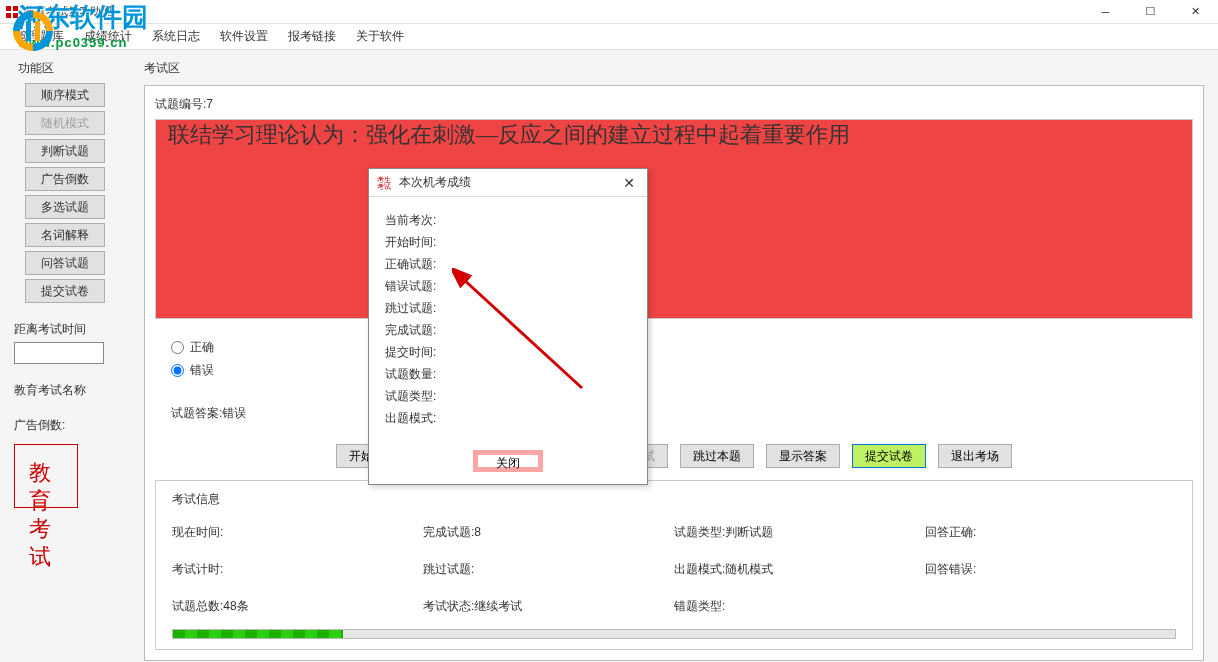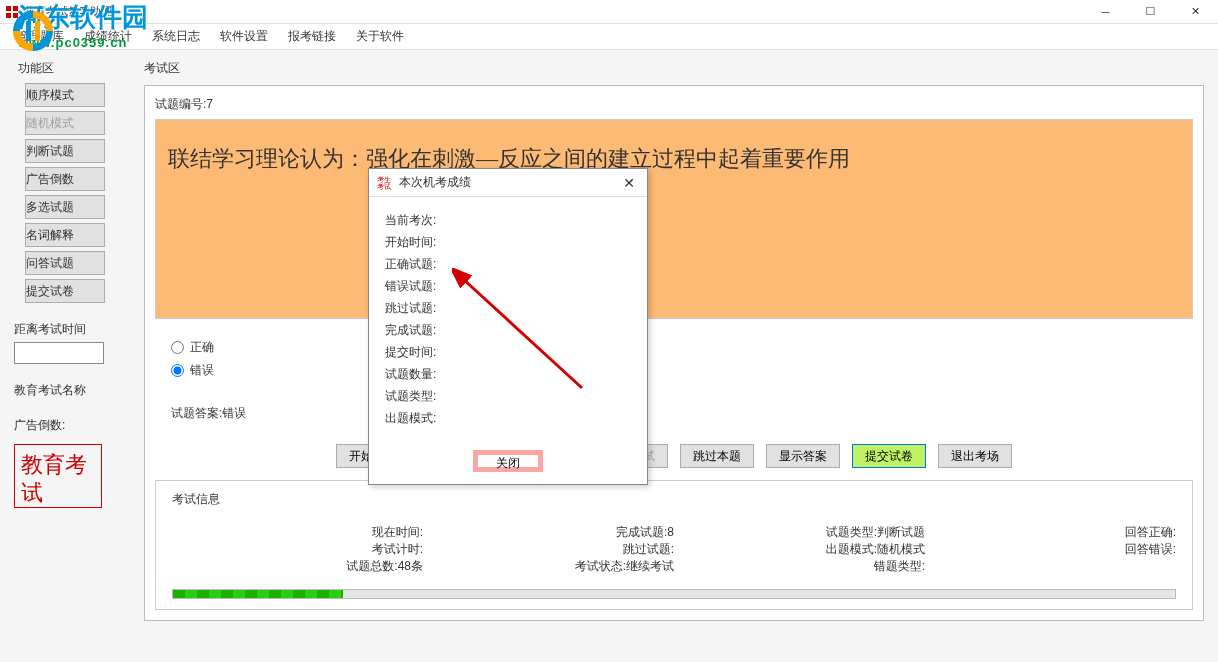--- a/index.html
+++ b/index.html
@@ -15,51 +15,51 @@
     
     .menubar { height: 26px; background: #fff; display: flex; align-items: center; padding-left: 8px; gap: 4px; border-bottom: 1px solid #e0e0e0; }
     .menu-item { padding: 4px 8px; cursor: pointer; font-size: 12px; }
     
     
     .container { display: flex; height: 612px; }
     
     
     .sidebar { width: 130px; padding: 10px; background: #f5f5f5; }
     .section-label { font-size: 12px; margin-bottom: 6px; padding-left: 8px; }
-    .side-btn { display: block; width: 80px; height: 24px; margin: 4px auto; background: #e1e1e1; border: 1px solid #adadad; cursor: pointer; font-size: 12px; color: #333; text-align: left; line-height: 22px; }
+    .side-btn { display: block; width: 80px; height: 24px; margin: 4px auto; background: #e1e1e1; border: 1px solid #adadad; cursor: pointer; font-size: 12px; color: #333; text-align: center; line-height: 22px; }
     .side-btn.disabled { color: #a0a0a0; background: #e1e1e1; cursor: default; }
     .side-label { font-size: 12px; margin-top: 18px; padding-left: 4px; }
     .side-box { width: 90px; height: 22px; border: 1px solid #888; background: #fff; margin: 4px 0 0 4px; }
     
-    .stamp { width: 88px; height: 64px; margin: 10px 0 0 4px; border: 1px solid #c00; display: flex; flex-wrap: wrap; align-items: center; justify-content: center; color: #c00; font-family: KaiTi, STKaiti, serif; font-size: 22px; line-height: 28px; padding: 6px; }
+    .stamp { width: 64px; height: 64px; margin: 10px 0 0 4px; border: 1px solid #c00; display: flex; flex-wrap: wrap; align-items: center; justify-content: center; color: #c00; font-family: KaiTi, STKaiti, serif; font-size: 22px; line-height: 28px; padding: 14px; }
     
     
     .main { flex: 1; padding: 10px 14px; background: #f5f5f5; }
     .main-label { font-size: 12px; margin-bottom: 8px; }
     .main-box { background: #fff; border: 1px solid #bbb; padding: 10px; }
     .question-num { font-size: 12px; margin-bottom: 6px; }
-    .question-box { border: 1px solid #ccc; background: #fdba74; height: 200px; padding: 24px 12px; }
+    .question-box { border: 1px solid #ccc; background: #ef4444; height: 200px; padding: 0 12px; }
     .question-text { font-size: 22px; font-family: SimSun, serif; }
     
     .radio-area { padding: 14px 16px; }
     .radio-row { display: flex; align-items: center; gap: 6px; margin: 6px 0; font-size: 12px; }
     .radio-row input { cursor: pointer; }
     
     .answer-text { font-size: 12px; padding: 6px 16px; }
     
     
     .control-row { display: flex; justify-content: center; gap: 12px; margin: 16px 0 12px 0; }
     .ctrl-btn { width: 74px; height: 24px; background: #e1e1e1; border: 1px solid #adadad; cursor: pointer; font-size: 12px; }
     .ctrl-btn.disabled { color: #a0a0a0; cursor: default; }
     .ctrl-btn.highlight { background: #bef264; border: 1px solid #0078d7; }
     
     
     .info-box { border: 1px solid #ccc; padding: 10px 16px; background: #fff; margin-top: 8px; }
     .info-title { font-size: 12px; margin-bottom: 16px; }
-    .info-grid { display: grid; grid-template-columns: repeat(4, 1fr); row-gap: 0; font-size: 12px; margin-bottom: 14px; text-align: right; }
+    .info-grid { display: grid; grid-template-columns: repeat(4, 1fr); row-gap: 20px; font-size: 12px; margin-bottom: 14px; }
     .progress-bar { height: 10px; background: #e6e6e6; border: 1px solid #bbb; position: relative; overflow: hidden; }
     .progress-fill { height: 100%; width: 17%; background: repeating-linear-gradient(90deg, #1db000, #1db000 12px, #28d010 12px, #28d010 24px); }
     
     
     .watermark { position: absolute; top: 0; left: 18px; pointer-events: none; z-index: 5; }
     .wm-text { font-family: KaiTi, STKaiti, serif; font-size: 26px; font-weight: bold; color: #0095da; text-shadow: 1px 1px 0 #fff; }
     .wm-url { font-family: Arial; font-size: 13px; font-weight: bold; color: #009a3d; letter-spacing: 1px; }
     .wm-logo { position: absolute; top: 6px; left: -10px; }
     
     

